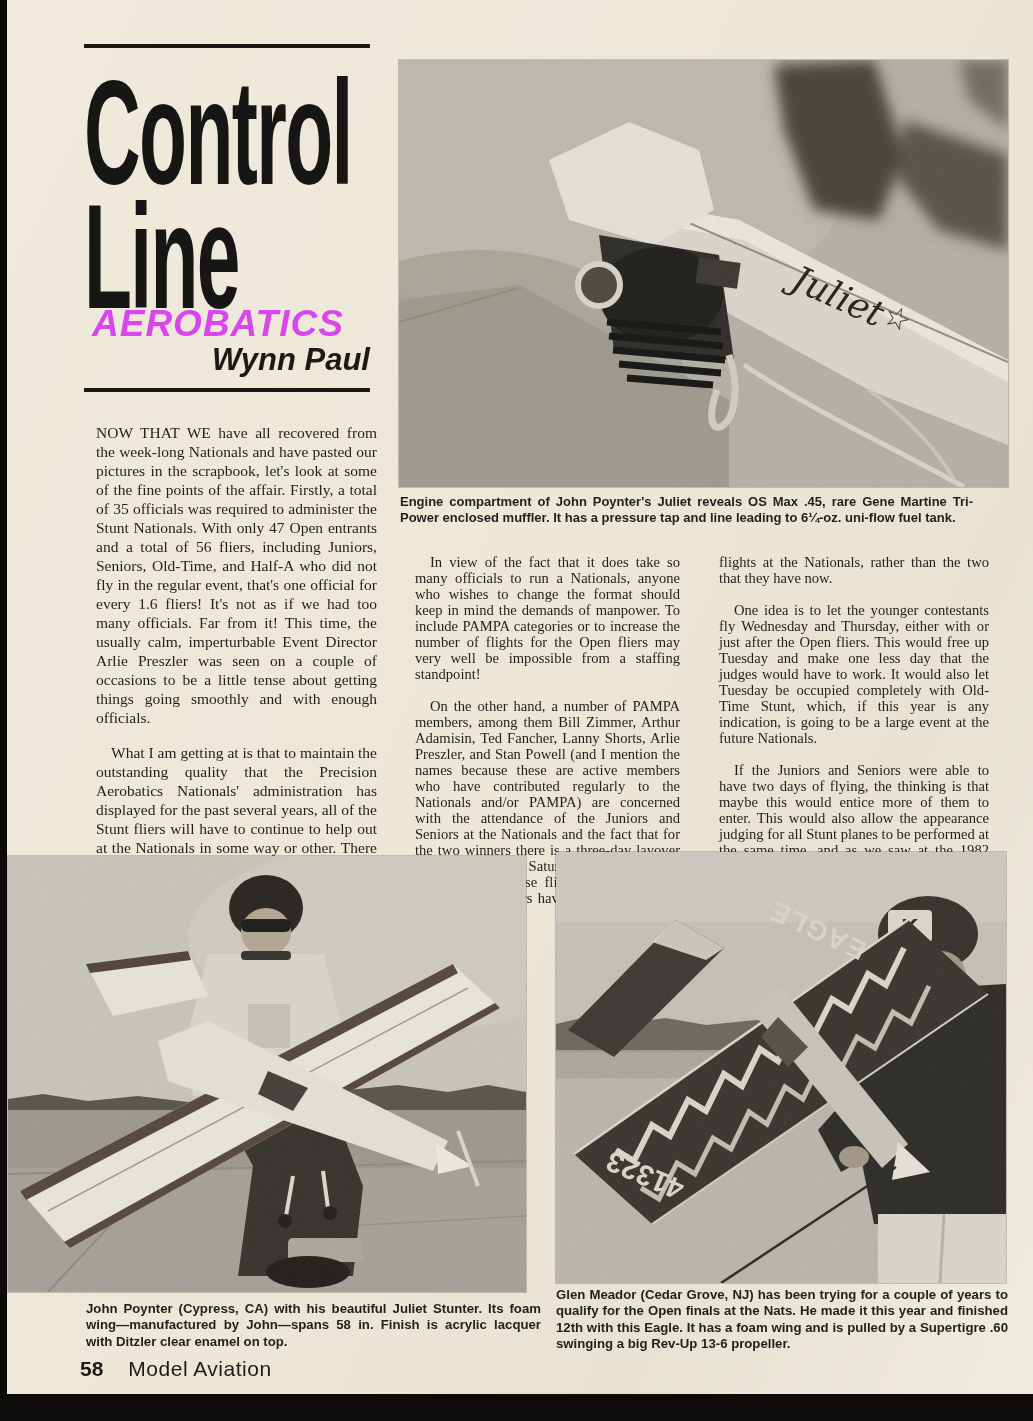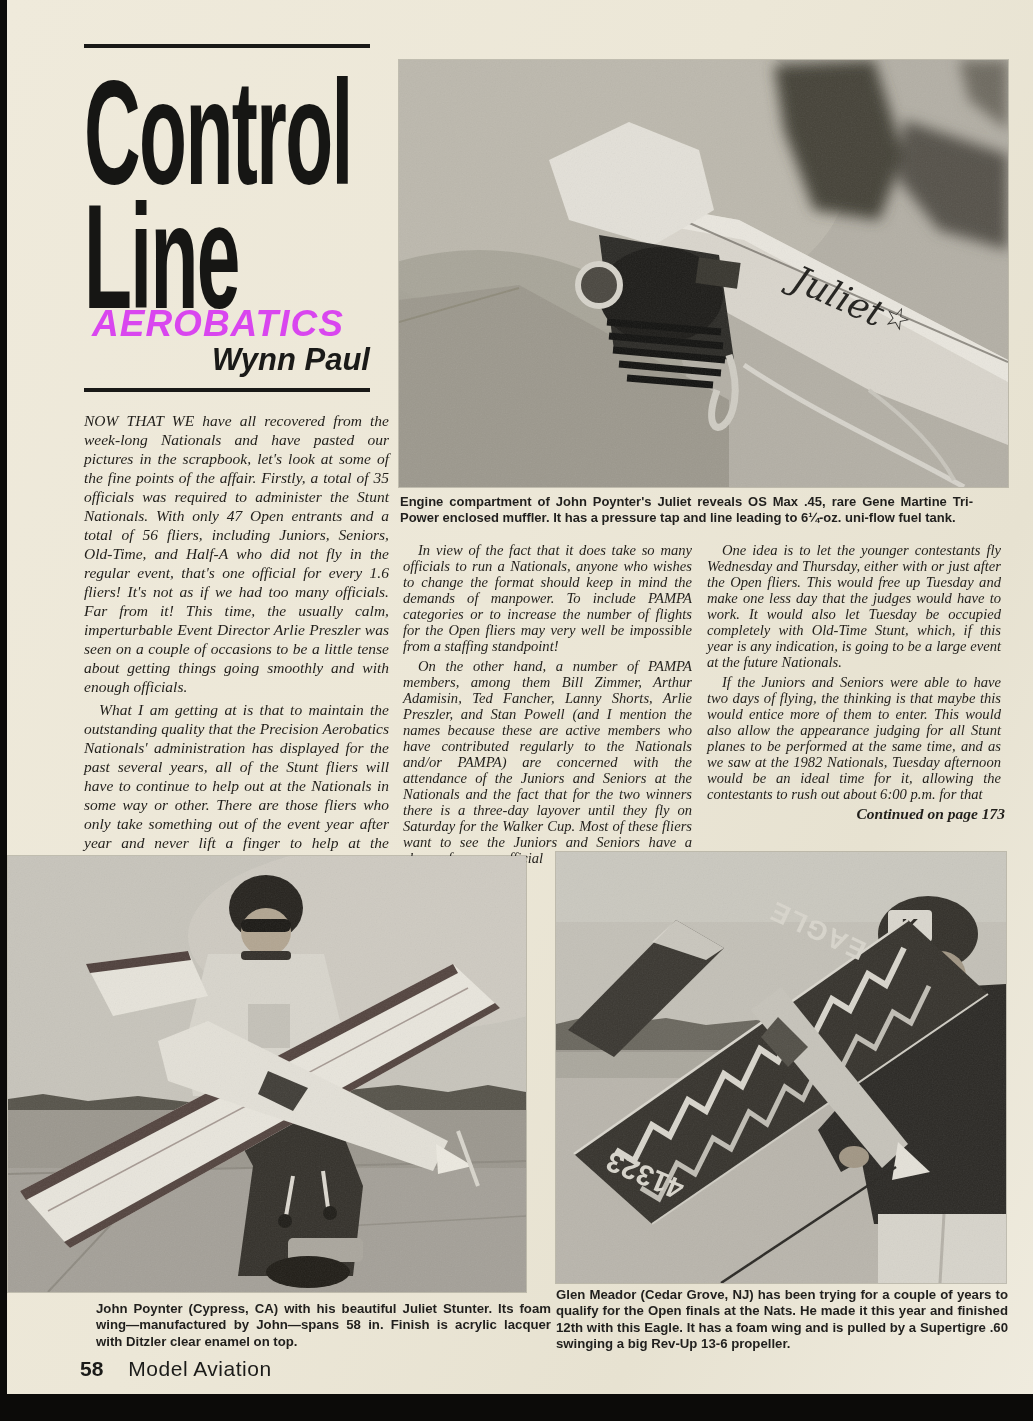--- a/index.html
+++ b/index.html
@@ -28,21 +28,21 @@
     font-weight:700;font-style:italic;color:#1a1a18;
     font-size:31px;line-height:1;text-align:right;
   }
   
   .serifcol{
     font-family:"Liberation Serif",serif;color:#211f1b;
     text-align:justify;
   }
   .intro{font-size:15.5px;line-height:19px;}
   .midcol{font-size:14.6px;line-height:16px;}
-  .serifcol p{margin:4px;font-style:italic;}
+  .serifcol p{margin:16px;}
   .serifcol p.ind{text-indent:15px;}
   .continued{
     font-family:"Liberation Serif",serif;font-style:italic;font-weight:700;
     font-size:15.5px;text-align:right;margin-top:3px;color:#211f1b;
   }
   
   .caption{
     font-family:"Liberation Sans",sans-serif;font-weight:700;color:#201f1d;
     font-size:13.2px;line-height:16.4px;text-align:justify;
   }
@@ -116,20 +116,21 @@
   <rect width="609" height="427" filter="url(#g1)" opacity="0.10"></rect>
 </svg>
 
 <div class="abs caption cap-top" style="left:400px;top:494px;width:573px;">Engine compartment of John Poynter's Juliet reveals OS Max .45, rare Gene Martine Tri-Power enclosed muffler. It has a pressure tap and line leading to 6¼-oz. uni-flow fuel tank.</div>
 
 <div class="abs serifcol midcol" style="left:399px;top:538px;width:297px;">
   <p class="ind">In view of the fact that it does take so many officials to run a Nationals, anyone who wishes to change the format should keep in mind the demands of manpower. To include PAMPA categories or to increase the number of flights for the Open fliers may very well be impossible from a staffing standpoint!</p>
   <p class="ind">On the other hand, a number of PAMPA members, among them Bill Zimmer, Arthur Adamisin, Ted Fancher, Lanny Shorts, Arlie Preszler, and Stan Powell (and I mention the names because these are active members who have contributed regularly to the Nationals and/or PAMPA) are concerned with the attendance of the Juniors and Seniors at the Nationals and the fact that for the two winners there is a three-day layover until they fly on Saturday for the Walker Cup. Most of these fliers want to see the Juniors and Seniors have a chance for more official</p>
 </div>
 <div class="abs serifcol midcol" style="left:703px;top:538px;width:302px;">
+  <p>flights at the Nationals, rather than the two that they have now.</p>
   <p class="ind">One idea is to let the younger contestants fly Wednesday and Thursday, either with or just after the Open fliers. This would free up Tuesday and make one less day that the judges would have to work. It would also let Tuesday be occupied completely with Old-Time Stunt, which, if this year is any indication, is going to be a large event at the future Nationals.</p>
   <p class="ind">If the Juniors and Seniors were able to have two days of flying, the thinking is that maybe this would entice more of them to enter. This would also allow the appearance judging for all Stunt planes to be performed at the same time, and as we saw at the 1982 Nationals, Tuesday afternoon would be an ideal time for it, allowing the contestants to rush out about 6:00 p.m. for that</p>
   <div class="continued">Continued on page 173</div>
 </div>
 
 <svg class="abs photo" style="left:8px;top:856px;" width="518" height="436" viewBox="0 0 518 436">
   <defs>
     <filter id="g2">
         <feTurbulence type="fractalNoise" baseFrequency="0.8" numOctaves="2" stitchTiles="stitch"></feTurbulence>
         <feColorMatrix type="saturate" values="0"></feColorMatrix>
@@ -210,18 +211,18 @@
     <text transform="translate(312,92) rotate(205)" font-family="Liberation Sans, sans-serif" font-weight="700" font-size="27" letter-spacing="2" fill="#d8d5cc">EAGLE</text>
     <text transform="translate(130,330) rotate(203)" font-family="Liberation Sans, sans-serif" font-weight="700" font-size="29" fill="#d8d5cc">41323</text>
     <polygon points="195,158 225,135 352,292 326,316" fill="#c6c3ba"></polygon>
     <polygon points="222,165 252,195 232,215 205,185" fill="#524f47"></polygon>
     <polygon points="342,290 374,320 336,328" fill="#e4e1d8"></polygon>
     <line x1="165" y1="431" x2="340" y2="315" stroke="#2a2824" stroke-width="2.5"></line>
   </g>
   <rect width="450" height="431" filter="url(#g3)" opacity="0.10"></rect>
 </svg>
 
-<div class="abs caption" style="left:96px;top:1301px;width:455px;">John Poynter (Cypress, CA) with his beautiful Juliet Stunter. Its foam wing—manufactured by John—spans 58 in. Finish is acrylic lacquer with Ditzler clear enamel on top.</div>
+<div class="abs caption" style="left:86px;top:1301px;width:455px;">John Poynter (Cypress, CA) with his beautiful Juliet Stunter. Its foam wing—manufactured by John—spans 58 in. Finish is acrylic lacquer with Ditzler clear enamel on top.</div>
 <div class="abs caption" style="left:556px;top:1287px;width:452px;">Glen Meador (Cedar Grove, NJ) has been trying for a couple of years to qualify for the Open finals at the Nats. He made it this year and finished 12th with this Eagle. It has a foam wing and is pulled by a Supertigre .60 swinging a big Rev-Up 13-6 propeller.</div>
 
 <div class="abs footer" style="left:80px;top:1357px;">
   <span class="pg">58</span><span class="mag">Model Aviation</span>
 </div>
 
 </body></html>

